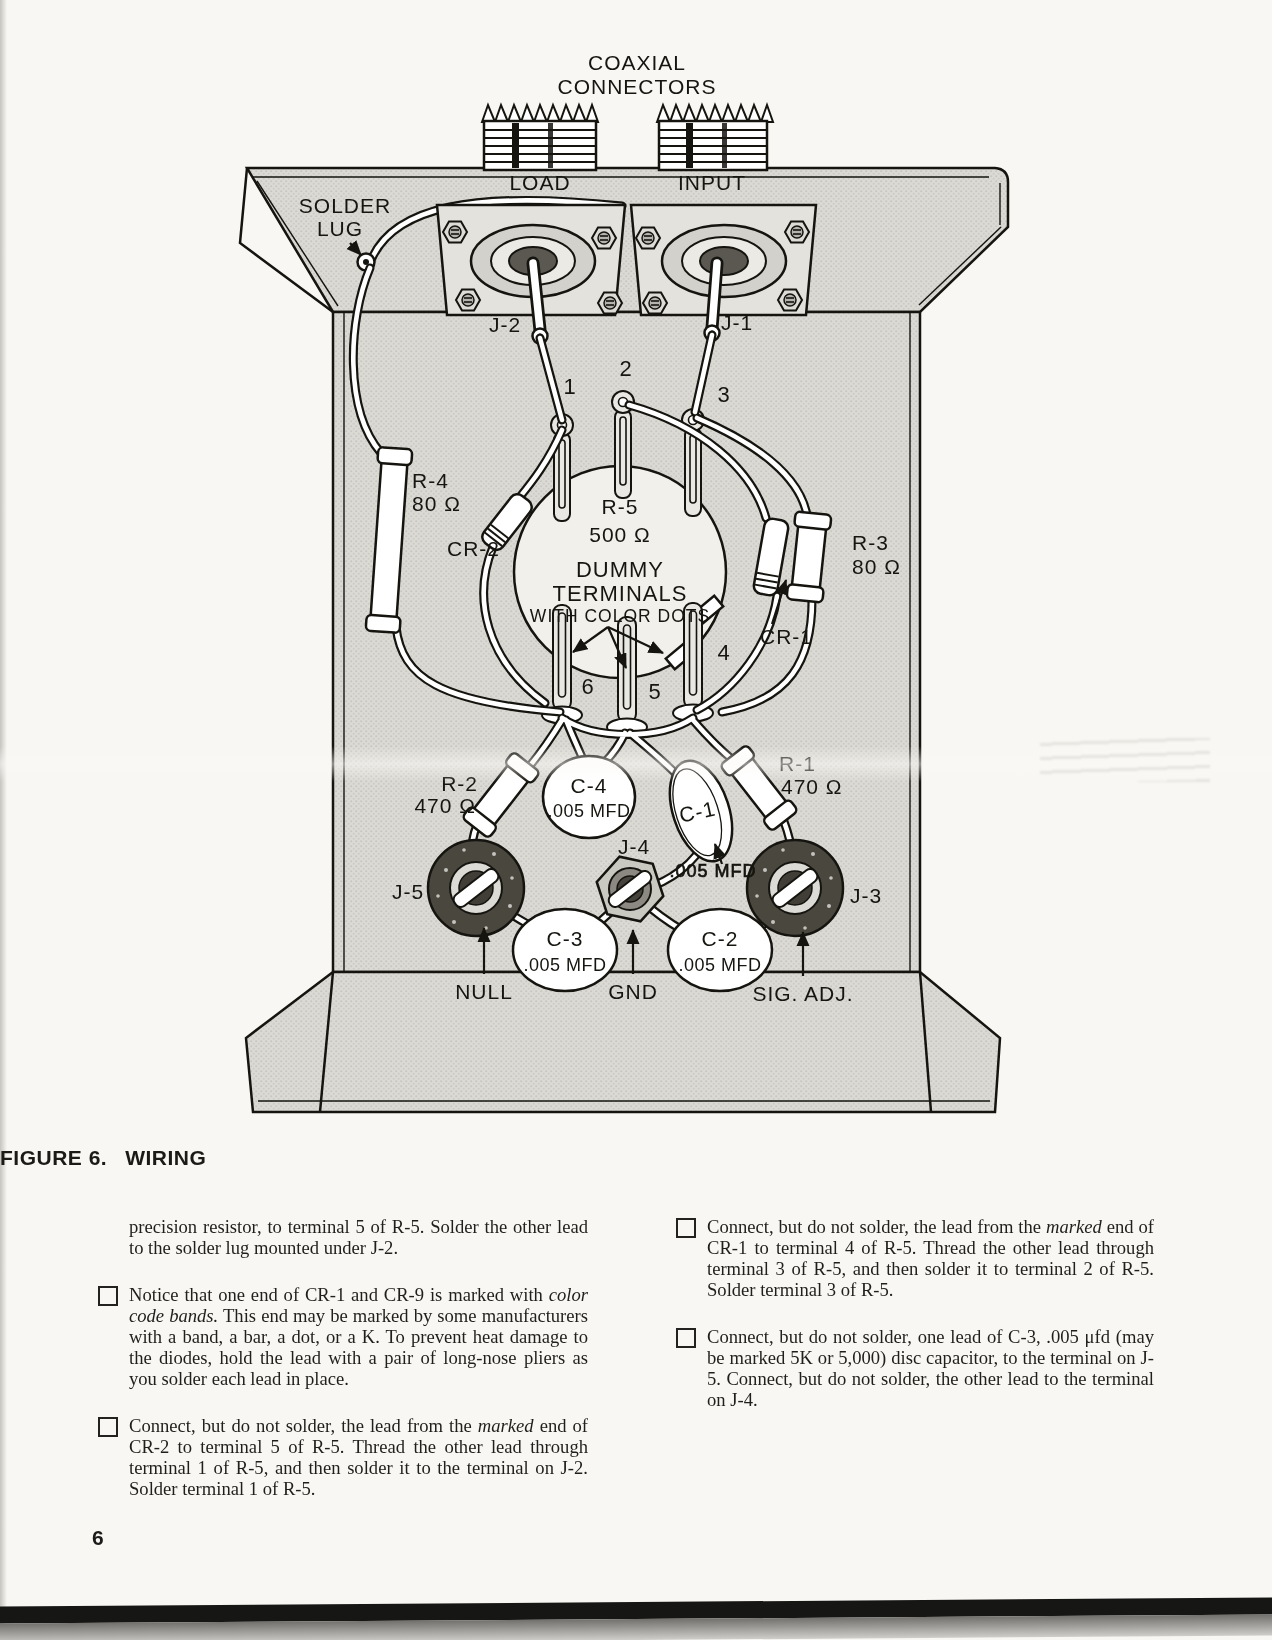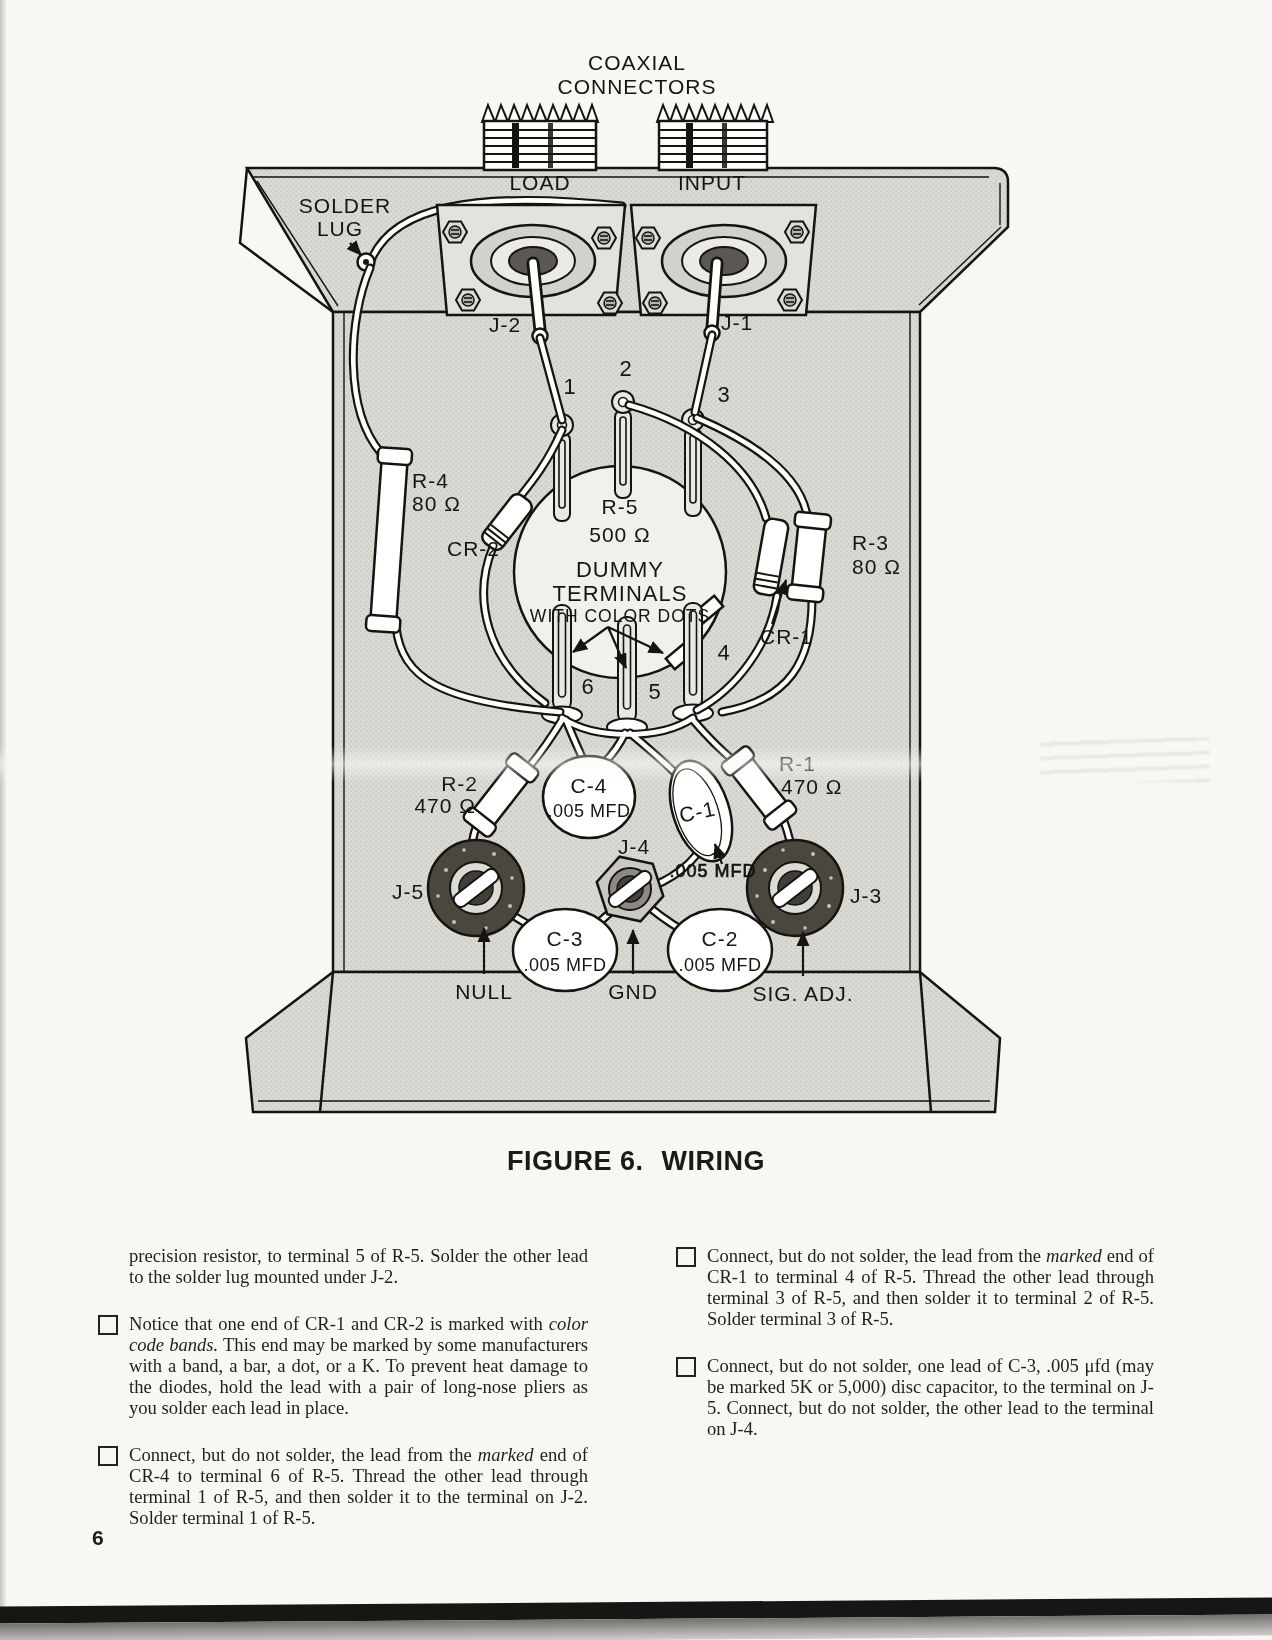--- a/index.html
+++ b/index.html
@@ -8,26 +8,26 @@
     background:#f8f7f3;
     font-family:"Liberation Serif", serif;
     color:#1d1c1a;overflow:hidden;
   }
   .edge-left{position:absolute;left:0;top:0;width:7px;height:100%;
     background:linear-gradient(to right,#c6c4bf,rgba(198,196,191,0));}
   .crease{position:absolute;top:746px;left:0;width:100%;height:36px;
     background:linear-gradient(rgba(248,247,243,0),rgba(250,249,246,.55),rgba(248,247,243,0));
     pointer-events:none;}
   .figure-svg{position:absolute;top:0;left:0;}
-  .caption{position:absolute;top:1146px;left:0;width:100%;text-align:center;
-    font-family:"Liberation Sans",sans-serif;font-weight:bold;font-size:27px;
+  .caption{position:absolute;top:1146px;left:0;width:100%;
+    font-family:"Liberation Sans",sans-serif;font-weight:bold;font-size:21px;
     letter-spacing:.5px;color:#1b1a17;}
   .caption .cap2{margin-left:18px;}
   .col{position:absolute;top:1216px;font-size:18.6px;line-height:21px;
-    text-align:justify;color:#201f1c;margin-top:29px;}
+    text-align:justify;color:#201f1c;}
   .col.left{left:98px;width:490px;}
   .col.right{left:676px;width:478px;}
   .para{position:relative;padding-left:31px;margin-bottom:26px;}
   .para .box{position:absolute;left:0;top:2px;width:16px;height:16px;
     border:2px solid #232220;background:transparent;}
   .para .em{font-weight:normal;font-style:italic;}
   .page-num{position:absolute;left:92px;top:1526px;
     font-family:"Liberation Sans",sans-serif;font-weight:bold;font-size:21px;}
   .scan-bar{position:absolute;left:-8px;top:1602px;width:1290px;height:17px;
     background:#161614;transform:rotate(-.4deg);}
@@ -359,25 +359,25 @@
 <div class="caption">
   <span>FIGURE 6.</span><span class="cap2">WIRING</span>
 </div>
 
 <div class="col left">
   <div class="para">
     <span><span>precision resistor, to terminal 5 of R-5. Solder the other lead to the solder lug mounted under J-2.</span></span>
   </div>
   <div class="para">
     <span class="box"></span>
-    <span><span>Notice that one end of CR-1 and CR-2 is marked with </span><span class="em">color code bands.</span><span> This end may be marked by some manufacturers with a band, a bar, a dot, or a K. To prevent heat damage to the diodes, hold the lead with a pair of long-nose pliers as you solder each lead in place.</span></span>
+    <span><span>Notice that one end of CR-1 and CR-9 is marked with </span><span class="em">color code bands.</span><span> This end may be marked by some manufacturers with a band, a bar, a dot, or a K. To prevent heat damage to the diodes, hold the lead with a pair of long-nose pliers as you solder each lead in place.</span></span>
   </div>
   <div class="para">
     <span class="box"></span>
-    <span><span>Connect, but do not solder, the lead from the </span><span class="em">marked</span><span> end of CR-4 to terminal 6 of R-5. Thread the other lead through terminal 1 of R-5, and then solder it to the terminal on J-2. Solder terminal 1 of R-5.</span></span>
+    <span><span>Connect, but do not solder, the lead from the </span><span class="em">marked</span><span> end of CR-2 to terminal 5 of R-5. Thread the other lead through terminal 1 of R-5, and then solder it to the terminal on J-2. Solder terminal 1 of R-5.</span></span>
   </div>
 </div>
 
 <div class="col right">
   <div class="para">
     <span class="box"></span>
     <span><span>Connect, but do not solder, the lead from the </span><span class="em">marked</span><span> end of CR-1 to terminal 4 of R-5. Thread the other lead through terminal 3 of R-5, and then solder it to terminal 2 of R-5. Solder terminal 3 of R-5.</span></span>
   </div>
   <div class="para">
     <span class="box"></span>

